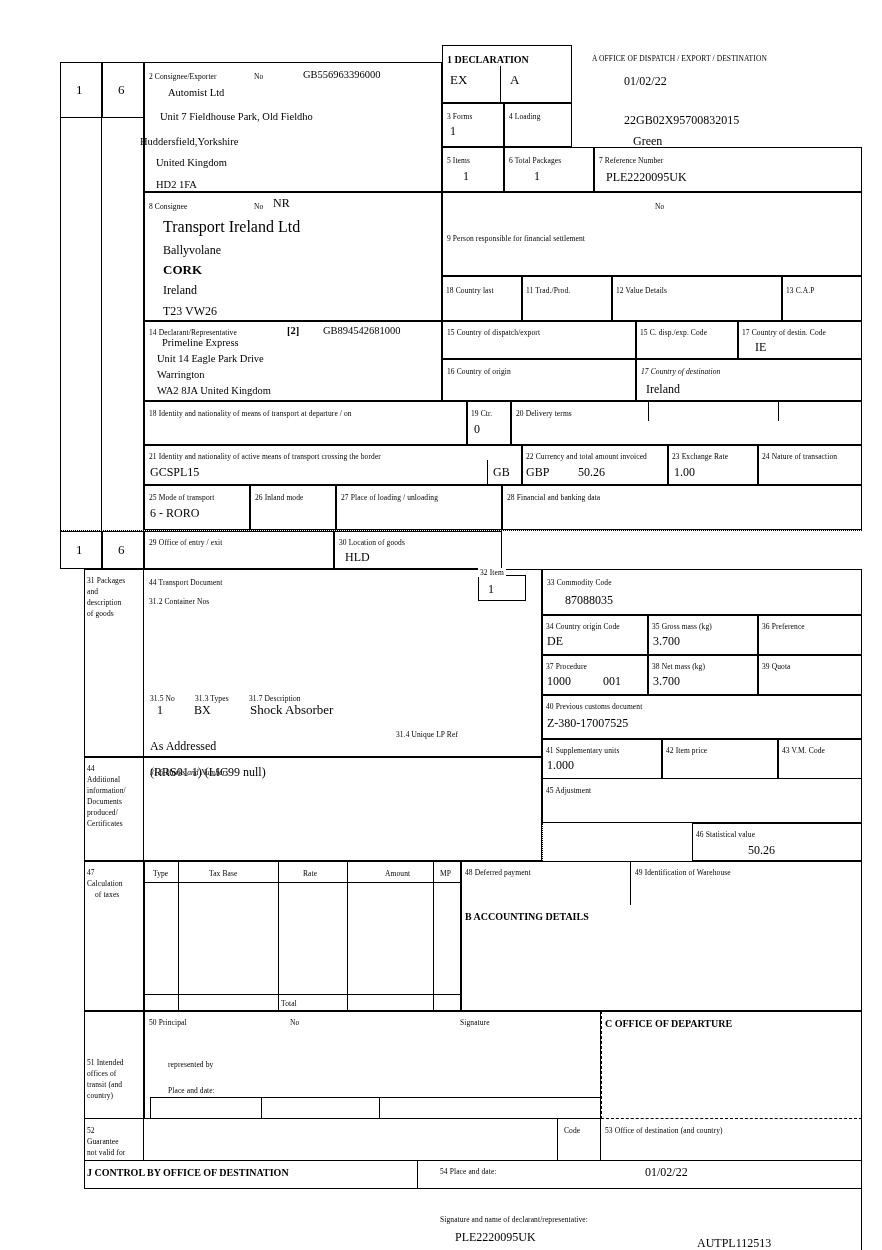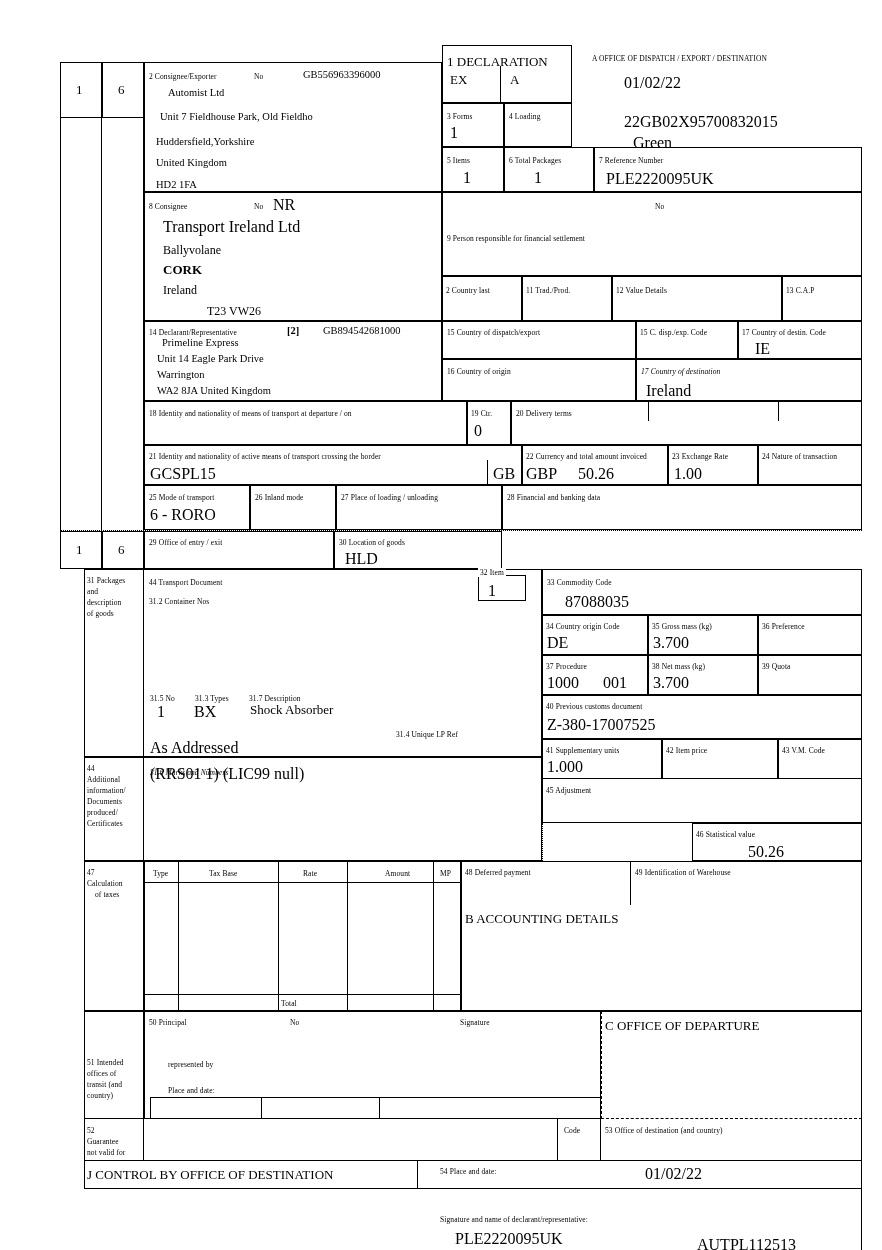--- a/index.html
+++ b/index.html
@@ -5,22 +5,22 @@
   html,body{margin:0;padding:0;background:#fff;}
   body{font-family:"Liberation Serif", serif;color:#000;}
   #page{position:relative;width:882px;height:1250px;background:#fff;}
   .bx{position:absolute;box-sizing:border-box;}
   .b-all{border:1px solid #000;}
   .b-l{border-left:1px solid #000;}
   .b-r{border-right:1px solid #000;}
   .b-t{border-top:1px solid #000;}
   .b-b{border-bottom:1px solid #000;}
   .lbl{position:absolute;font-size:7.5px;font-family:"Liberation Serif",serif;letter-spacing:.1px;white-space:nowrap;}
-  .lbl-b{position:absolute;font-size:13px;font-weight:normal;white-space:nowrap;}
-  .val{position:absolute;font-size:16px;white-space:nowrap;}
+  .lbl-b{position:absolute;font-size:10px;font-weight:bold;white-space:nowrap;}
+  .val{position:absolute;font-size:12px;white-space:nowrap;}
   .val-s{position:absolute;font-size:10.5px;white-space:nowrap;}
   .val-l{position:absolute;font-size:13px;white-space:nowrap;}
   .dot-b{border-bottom:1px dotted #000;}
 </style>
 </head>
 <body>
 
 <div id="page">
 
   <div class="bx b-all" style="left:60px;top:62px;width:42px;height:56px;"></div>
@@ -30,21 +30,21 @@
 
   <div class="bx b-l b-r" style="left:60px;top:118px;width:42px;height:412px;"></div>
   <div class="bx b-r" style="left:102px;top:118px;width:42px;height:412px;"></div>
 
   <div class="bx b-all" style="left:144px;top:62px;width:298px;height:130px;"></div>
   <div class="lbl" style="left:149px;top:72px;">2 Consignee/Exporter</div>
   <div class="lbl" style="left:254px;top:72px;">No</div>
   <div class="val-s" style="left:275px;top:69px;margin-left:28px;">GB556963396000</div>
   <div class="val-s" style="left:168px;top:87px;">Automist Ltd</div>
   <div class="val-s" style="left:160px;top:111px;">Unit 7 Fieldhouse Park, Old Fieldho</div>
-  <div class="val-s" style="left:156px;top:136px;">Huddersfield,Yorkshire</div>
+  <div class="val-s" style="left:140px;top:136px;">Huddersfield,Yorkshire</div>
   <div class="val-s" style="left:156px;top:157px;">United Kingdom</div>
   <div class="val-s" style="left:156px;top:179px;">HD2 1FA</div>
 
   <div class="bx b-all" style="left:442px;top:45px;width:130px;height:58px;"></div>
   <div class="lbl-b" style="left:447px;top:54px;">1 DECLARATION</div>
   <div class="val-l" style="left:450px;top:72px;">EX</div>
   <div class="val-l" style="left:510px;top:72px;">A</div>
   <div class="bx b-l" style="left:500px;top:66px;width:1px;height:37px;"></div>
 
   <div class="lbl" style="left:592px;top:54px;">A   OFFICE OF DISPATCH / EXPORT / DESTINATION</div>
@@ -73,28 +73,28 @@
   <div class="val" style="left:606px;top:170px;">PLE2220095UK</div>
 
   <div class="bx b-all" style="left:144px;top:192px;width:298px;height:129px;"></div>
   <div class="lbl" style="left:149px;top:202px;">8 Consignee</div>
   <div class="lbl" style="left:254px;top:202px;">No</div>
   <div class="val" style="left:273px;top:196px;">NR</div>
   <div class="val-s" style="left:163px;top:218px;font-size:16px;">Transport Ireland Ltd</div>
   <div class="val-s" style="left:163px;top:243px;font-size:12px;">Ballyvolane</div>
   <div class="val-s" style="left:163px;top:262px;font-size:13px;font-weight:bold;">CORK</div>
   <div class="val-s" style="left:163px;top:283px;font-size:12px;">Ireland</div>
-  <div class="val-s" style="left:163px;top:304px;font-size:12px;margin-left:44px;">T23 VW26</div>
+  <div class="val-s" style="left:163px;top:304px;font-size:12px;">T23 VW26</div>
 
   <div class="bx b-all" style="left:442px;top:192px;width:420px;height:84px;"></div>
   <div class="lbl" style="left:447px;top:202px;margin-top:32px;">9 Person responsible for financial settlement</div>
   <div class="lbl" style="left:655px;top:202px;">No</div>
 
   <div class="bx b-all" style="left:442px;top:276px;width:80px;height:45px;"></div>
-  <div class="lbl" style="left:446px;top:286px;">2 Country last</div>
+  <div class="lbl" style="left:446px;top:286px;">18 Country last</div>
 
   <div class="bx b-all" style="left:522px;top:276px;width:90px;height:45px;"></div>
   <div class="lbl" style="left:526px;top:286px;">11 Trad./Prod.</div>
 
   <div class="bx b-all" style="left:612px;top:276px;width:170px;height:45px;"></div>
   <div class="lbl" style="left:616px;top:286px;">12 Value Details</div>
 
   <div class="bx b-all" style="left:782px;top:276px;width:80px;height:45px;"></div>
   <div class="lbl" style="left:786px;top:286px;">13 C.A.P</div>
 

